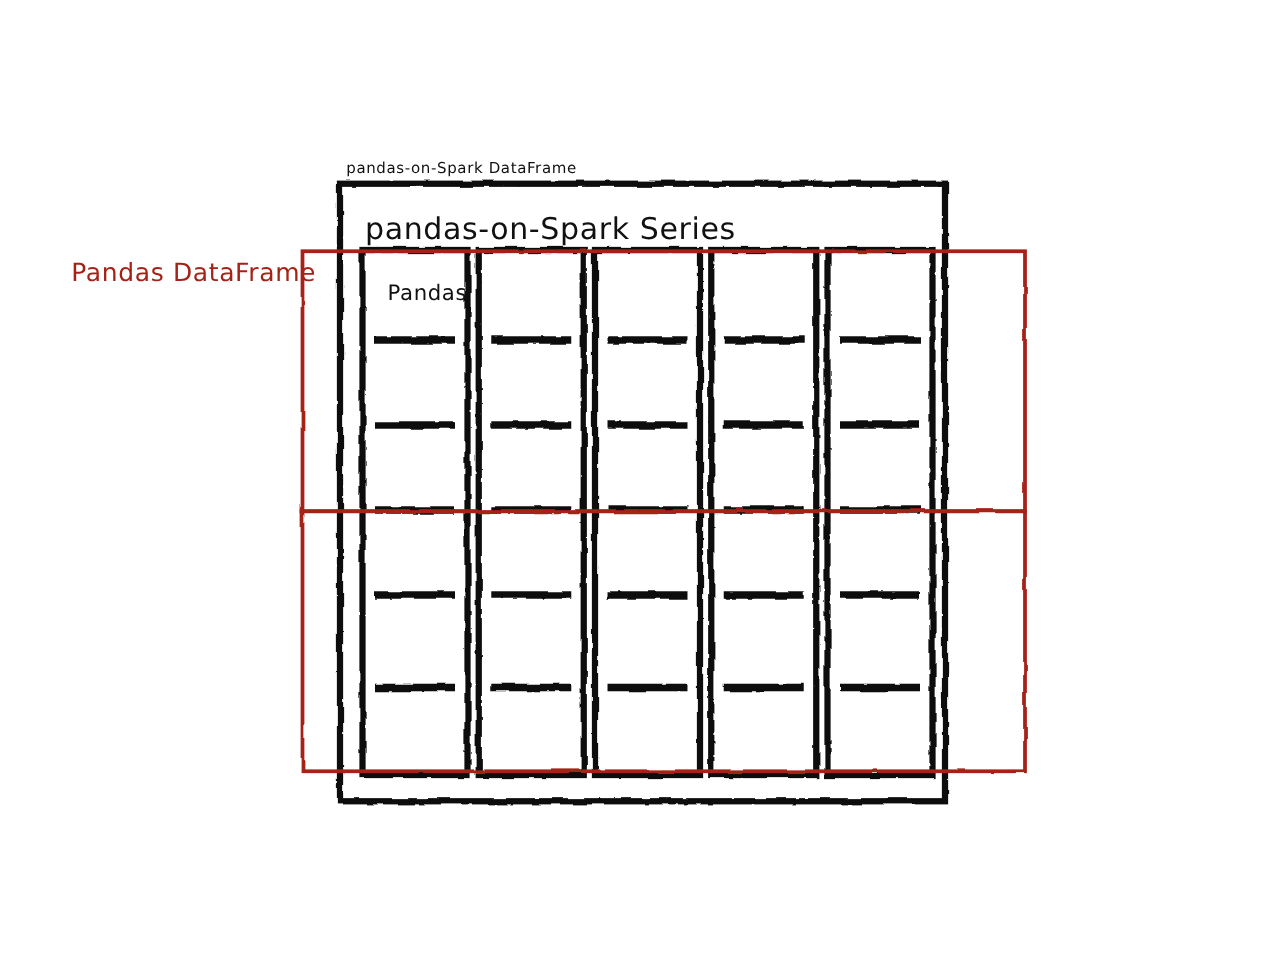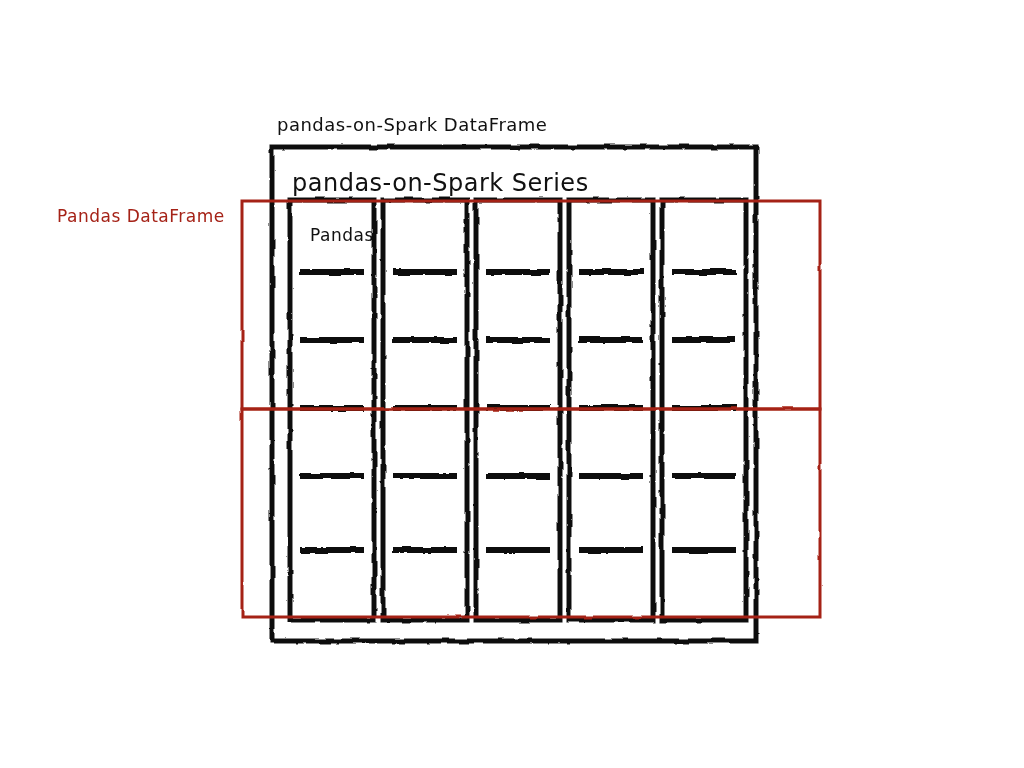--- a/index.html
+++ b/index.html
@@ -25,40 +25,40 @@
 
   
   .label {
     position: absolute;
     white-space: nowrap;
     font-family: "DejaVu Sans", sans-serif;
     letter-spacing: 0.5px;
   }
   #psdf-label {
     left: 277px;
-    top: 114px;
-    font-size: 18px;
+    top: 127px;
+    font-size: 12px;
     color: #111111;
   }
   #pss-label {
     left: 292px;
     top: 169px;
     font-size: 24px;
     color: #111111;
   }
   #value-label {
     left: 310px;
     top: 225px;
     font-size: 17px;
     color: #111111;
   }
   #pdf-label {
     left: 57px;
     top: 206px;
-    font-size: 17px;
+    font-size: 20px;
     color: #a52217;
   }
 </style>
 </head>
 <body>
 
 <svg id="canvas" viewBox="0 0 1024 768">
   <defs>
     <filter id="rough" x="-12%" y="-12%" width="124%" height="124%">
       <feTurbulence type="fractalNoise" baseFrequency="0.055" numOctaves="3" seed="7" result="noise"></feTurbulence>

